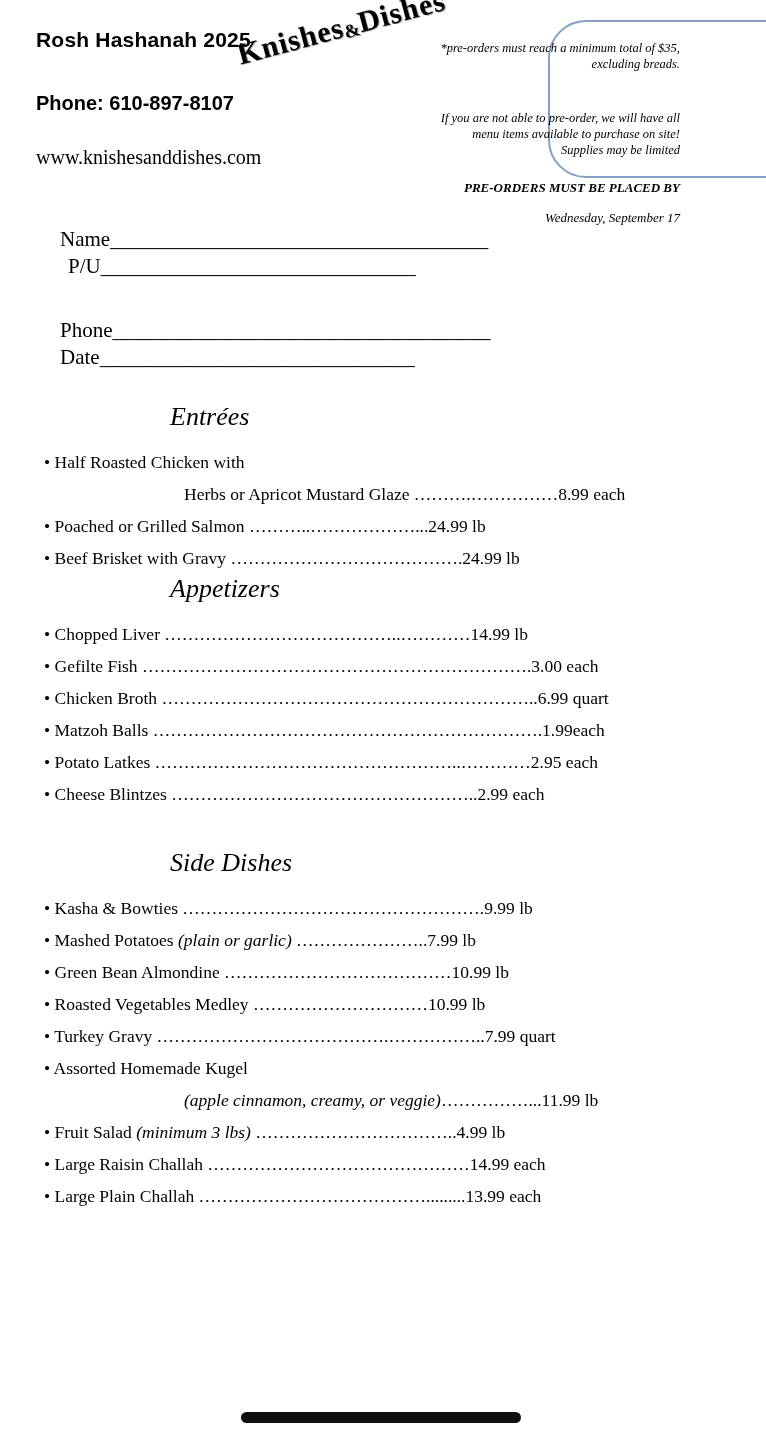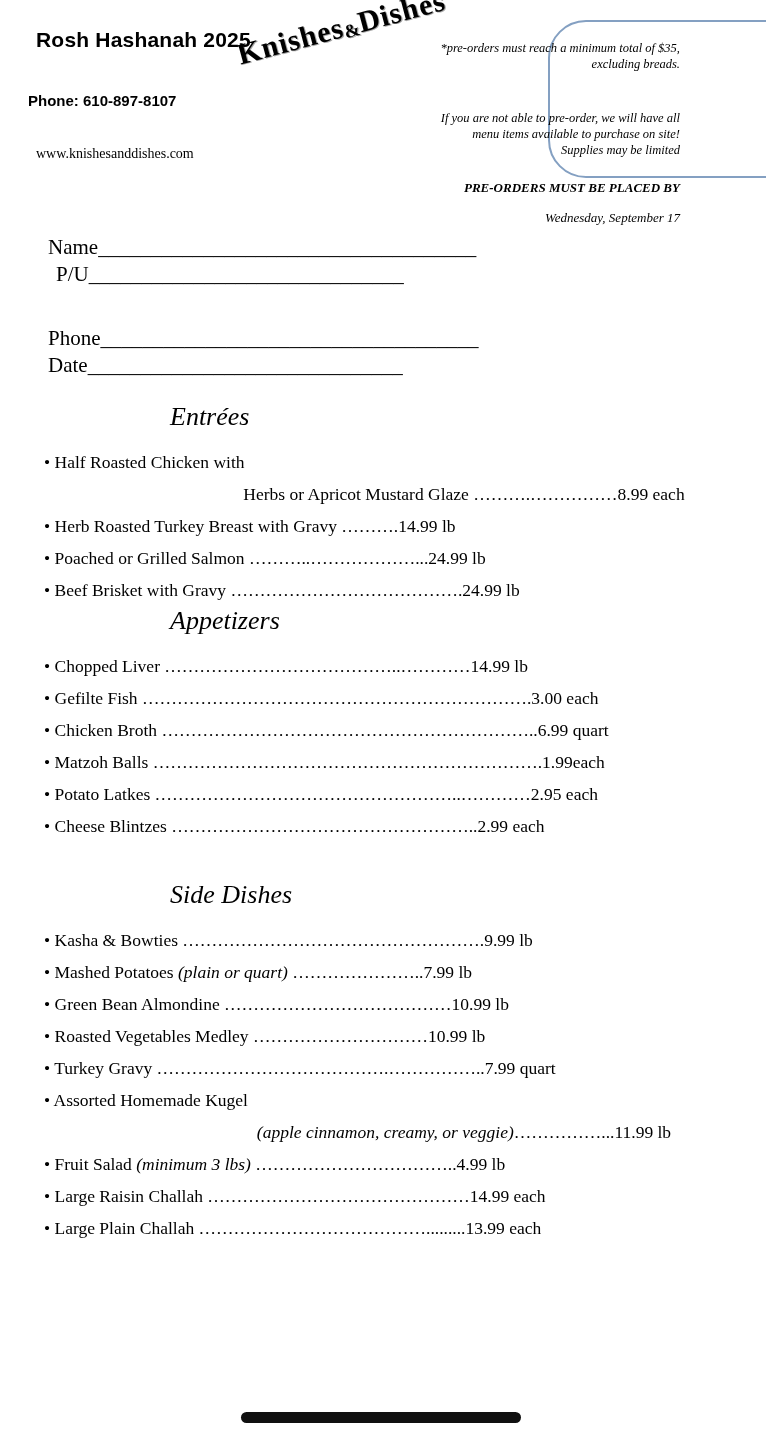--- a/index.html
+++ b/index.html
@@ -49,30 +49,30 @@
   }
   .logo .amp {
     font-size: 19px;
     position: relative;
     top: 2px;
     letter-spacing: 0;
   }
 
   .phone {
     position: absolute;
-    left: 28px; top: 92px;
+    left: 36px; top: 92px;
     font-family: "Liberation Sans", sans-serif;
     font-weight: bold;
-    font-size: 15px;
+    font-size: 20px;
   }
 
   .website {
     position: absolute;
     left: 36px; top: 146px;
-    font-size: 14px;
+    font-size: 20px;
   }
 
   .notes {
     position: absolute;
     left: 408px; top: 40px;
     width: 272px;
     text-align: right;
     font-style: italic;
     font-size: 12.5px;
     line-height: 16px;
@@ -82,23 +82,22 @@
   .deadline-label {
     margin-top: 22px;
     font-weight: bold;
     font-size: 13px;
     white-space: nowrap;
   }
   .deadline-date { margin-top: 14px; font-size: 13px; }
 
   .order-form {
     position: absolute;
-    left: 48px; top: 226px;
+    left: 60px; top: 226px;
     font-size: 21px;
-    margin-top: 8px;
   }
   .form-line { line-height: 27px; white-space: nowrap; }
   .form-line.pu { padding-left: 8px; }
   .form-line.gap-above { margin-top: 37px; }
   .uline { letter-spacing: 0; }
 
   .menu {
     position: absolute;
     left: 44px; top: 402px;
     width: 700px;
@@ -108,21 +107,21 @@
     font-style: italic;
     font-weight: normal;
     font-size: 26px;
     line-height: 30px;
     padding-left: 126px;
     margin-bottom: 14px;
   }
   .menu-section + .menu-section { }
   .menu-section:nth-child(3) { margin-top: 38px; }
   .menu-line { line-height: 32px; white-space: nowrap; }
-  .menu-line.indent { padding-left: 140px; text-align: center; }
+  .menu-line.indent { padding-left: 140px; }
   .it { font-style: italic; }
 
   .home-indicator {
     position: absolute;
     left: 241px; top: 1412px;
     width: 280px; height: 11px;
     border-radius: 6px;
     background: #101010;
   }
 </style>
@@ -156,37 +155,36 @@
     <div class="form-line pu"><span>P/U</span><span class="uline">______________________________</span></div>
     <div class="form-line gap-above"><span>Phone</span><span class="uline">____________________________________</span></div>
     <div class="form-line"><span>Date</span><span class="uline">______________________________</span></div>
   </div>
 
   <div class="menu" id="menu">
       <section class="menu-section">
         <h2 class="section-title">Entrées</h2>
         <div class="menu-line"><span>• Half Roasted Chicken with</span></div>
         <div class="menu-line indent"><span>Herbs or Apricot Mustard Glaze ……….……………8.99 each</span></div>
-        <div class="menu-line"><span>• Herb Roasted Turkey Breast with Gravy ……….14.99 lb</span></div>
         <div class="menu-line"><span>• Poached or Grilled Salmon ………..………………...24.99 lb</span></div>
         <div class="menu-line"><span>• Beef Brisket with Gravy ………………………………….24.99 lb</span></div>
       </section>
       <section class="menu-section">
         <h2 class="section-title">Appetizers</h2>
         <div class="menu-line"><span>• Chopped Liver …………………………………..…………14.99 lb</span></div>
         <div class="menu-line"><span>• Gefilte Fish ………………………………………………………….3.00 each</span></div>
         <div class="menu-line"><span>• Chicken Broth ………………………………………………………..6.99 quart</span></div>
         <div class="menu-line"><span>• Matzoh Balls ………………………………………………………….1.99each</span></div>
         <div class="menu-line"><span>• Potato Latkes ……………………………………………..…………2.95 each</span></div>
         <div class="menu-line"><span>• Cheese Blintzes ……………………………………………..2.99 each</span></div>
       </section>
       <section class="menu-section">
         <h2 class="section-title">Side Dishes</h2>
         <div class="menu-line"><span>• Kasha &amp; Bowties …………………………………………….9.99 lb</span></div>
-        <div class="menu-line"><span>• Mashed Potatoes </span><span class="it">(plain or quart)</span><span> …………………..7.99 lb</span></div>
+        <div class="menu-line"><span>• Mashed Potatoes </span><span class="it">(plain or garlic)</span><span> …………………..7.99 lb</span></div>
         <div class="menu-line"><span>• Green Bean Almondine …………………………………10.99 lb</span></div>
         <div class="menu-line"><span>• Roasted Vegetables Medley …………………………10.99 lb</span></div>
         <div class="menu-line"><span>• Turkey Gravy ………………………………….……………..7.99 quart</span></div>
         <div class="menu-line"><span>• Assorted Homemade Kugel</span></div>
         <div class="menu-line indent"><span class="it">(apple cinnamon, creamy, or veggie)</span><span>……………...11.99 lb</span></div>
         <div class="menu-line"><span>• Fruit Salad </span><span class="it">(minimum 3 lbs)</span><span> ……………………………..4.99 lb</span></div>
         <div class="menu-line"><span>• Large Raisin Challah ………………………………………14.99 each</span></div>
         <div class="menu-line"><span>• Large Plain Challah ………………………………….........13.99 each</span></div>
       </section>
     </div>

